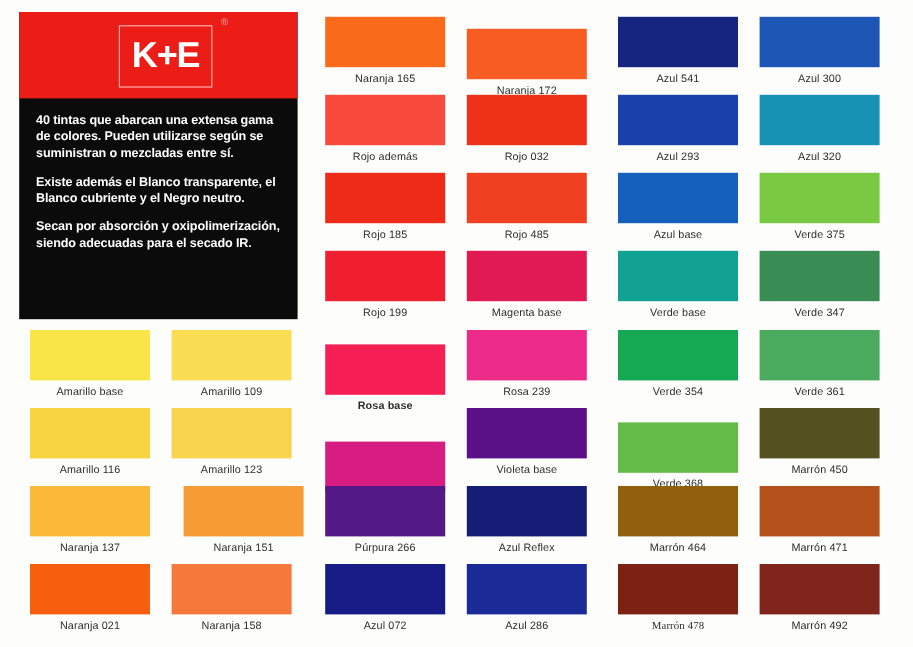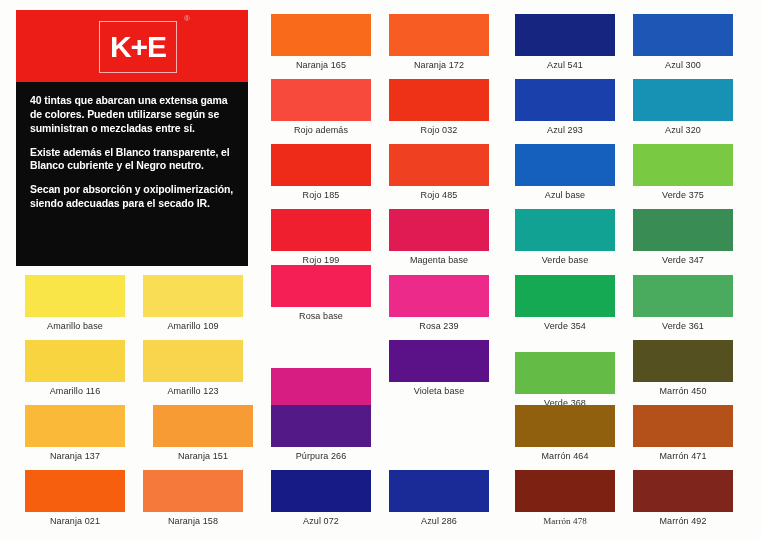--- a/index.html
+++ b/index.html
@@ -142,21 +142,21 @@
         <span class="chip-label">Naranja 021</span>
       </div>
       <div class="cell" style="left: 134px; top: 470px;">
         <span class="chip" style="background: rgb(244, 121, 58);"></span>
         <span class="chip-label">Naranja 158</span>
       </div>
       <div class="cell" style="left: 262px; top: 14px;">
         <span class="chip" style="background: rgb(249, 106, 27);"></span>
         <span class="chip-label">Naranja 165</span>
       </div>
-      <div class="cell" style="left: 380px; top: 14px;">
+      <div class="cell" style="left: 380px; top: 24px;">
         <span class="chip" style="background: rgb(247, 92, 34);"></span>
         <span class="chip-label">Naranja 172</span>
       </div>
       <div class="cell" style="left: 262px; top: 79px;">
         <span class="chip" style="background: rgb(247, 73, 60);"></span>
         <span class="chip-label">Rojo además</span>
       </div>
       <div class="cell" style="left: 380px; top: 79px;">
         <span class="chip" style="background: rgb(238, 50, 24);"></span>
         <span class="chip-label">Rojo 032</span>
@@ -170,40 +170,44 @@
         <span class="chip-label">Rojo 485</span>
       </div>
       <div class="cell" style="left: 262px; top: 209px;">
         <span class="chip" style="background: rgb(240, 31, 48);"></span>
         <span class="chip-label">Rojo 199</span>
       </div>
       <div class="cell" style="left: 380px; top: 209px;">
         <span class="chip" style="background: rgb(224, 27, 84);"></span>
         <span class="chip-label">Magenta base</span>
       </div>
-      <div class="cell" style="left: 262px; top: 265px;">
+      <div class="cell" style="left: 262px; top: 287px; font-weight: bold;">
         <span class="chip" style="background: rgb(245, 31, 85);"></span>
         <span class="chip-label">Rosa base</span>
       </div>
       <div class="cell" style="left: 380px; top: 275px;">
         <span class="chip" style="background: rgb(236, 42, 138);"></span>
         <span class="chip-label">Rosa 239</span>
       </div>
       <div class="cell" style="left: 262px; top: 340px; margin-top: 28px;">
         <span class="chip" style="background: rgb(216, 29, 130);"></span>
         <span class="chip-label">Púrpura base</span>
       </div>
       <div class="cell" style="left: 380px; top: 340px;">
         <span class="chip" style="background: rgb(91, 18, 136);"></span>
         <span class="chip-label">Violeta base</span>
       </div>
       <div class="cell" style="left: 262px; top: 405px;">
         <span class="chip" style="background: rgb(83, 26, 135);"></span>
         <span class="chip-label">Púrpura 266</span>
       </div>
+      <div class="cell" style="left: 380px; top: 405px;">
+        <span class="chip" style="background: rgb(21, 29, 119);"></span>
+        <span class="chip-label">Azul Reflex</span>
+      </div>
       <div class="cell" style="left: 262px; top: 470px;">
         <span class="chip" style="background: rgb(22, 27, 133);"></span>
         <span class="chip-label">Azul 072</span>
       </div>
       <div class="cell" style="left: 380px; top: 470px;">
         <span class="chip" style="background: rgb(26, 42, 150);"></span>
         <span class="chip-label">Azul 286</span>
       </div>
       <div class="cell" style="left: 506px; top: 14px;">
         <span class="chip" style="background: rgb(21, 37, 128);"></span>

